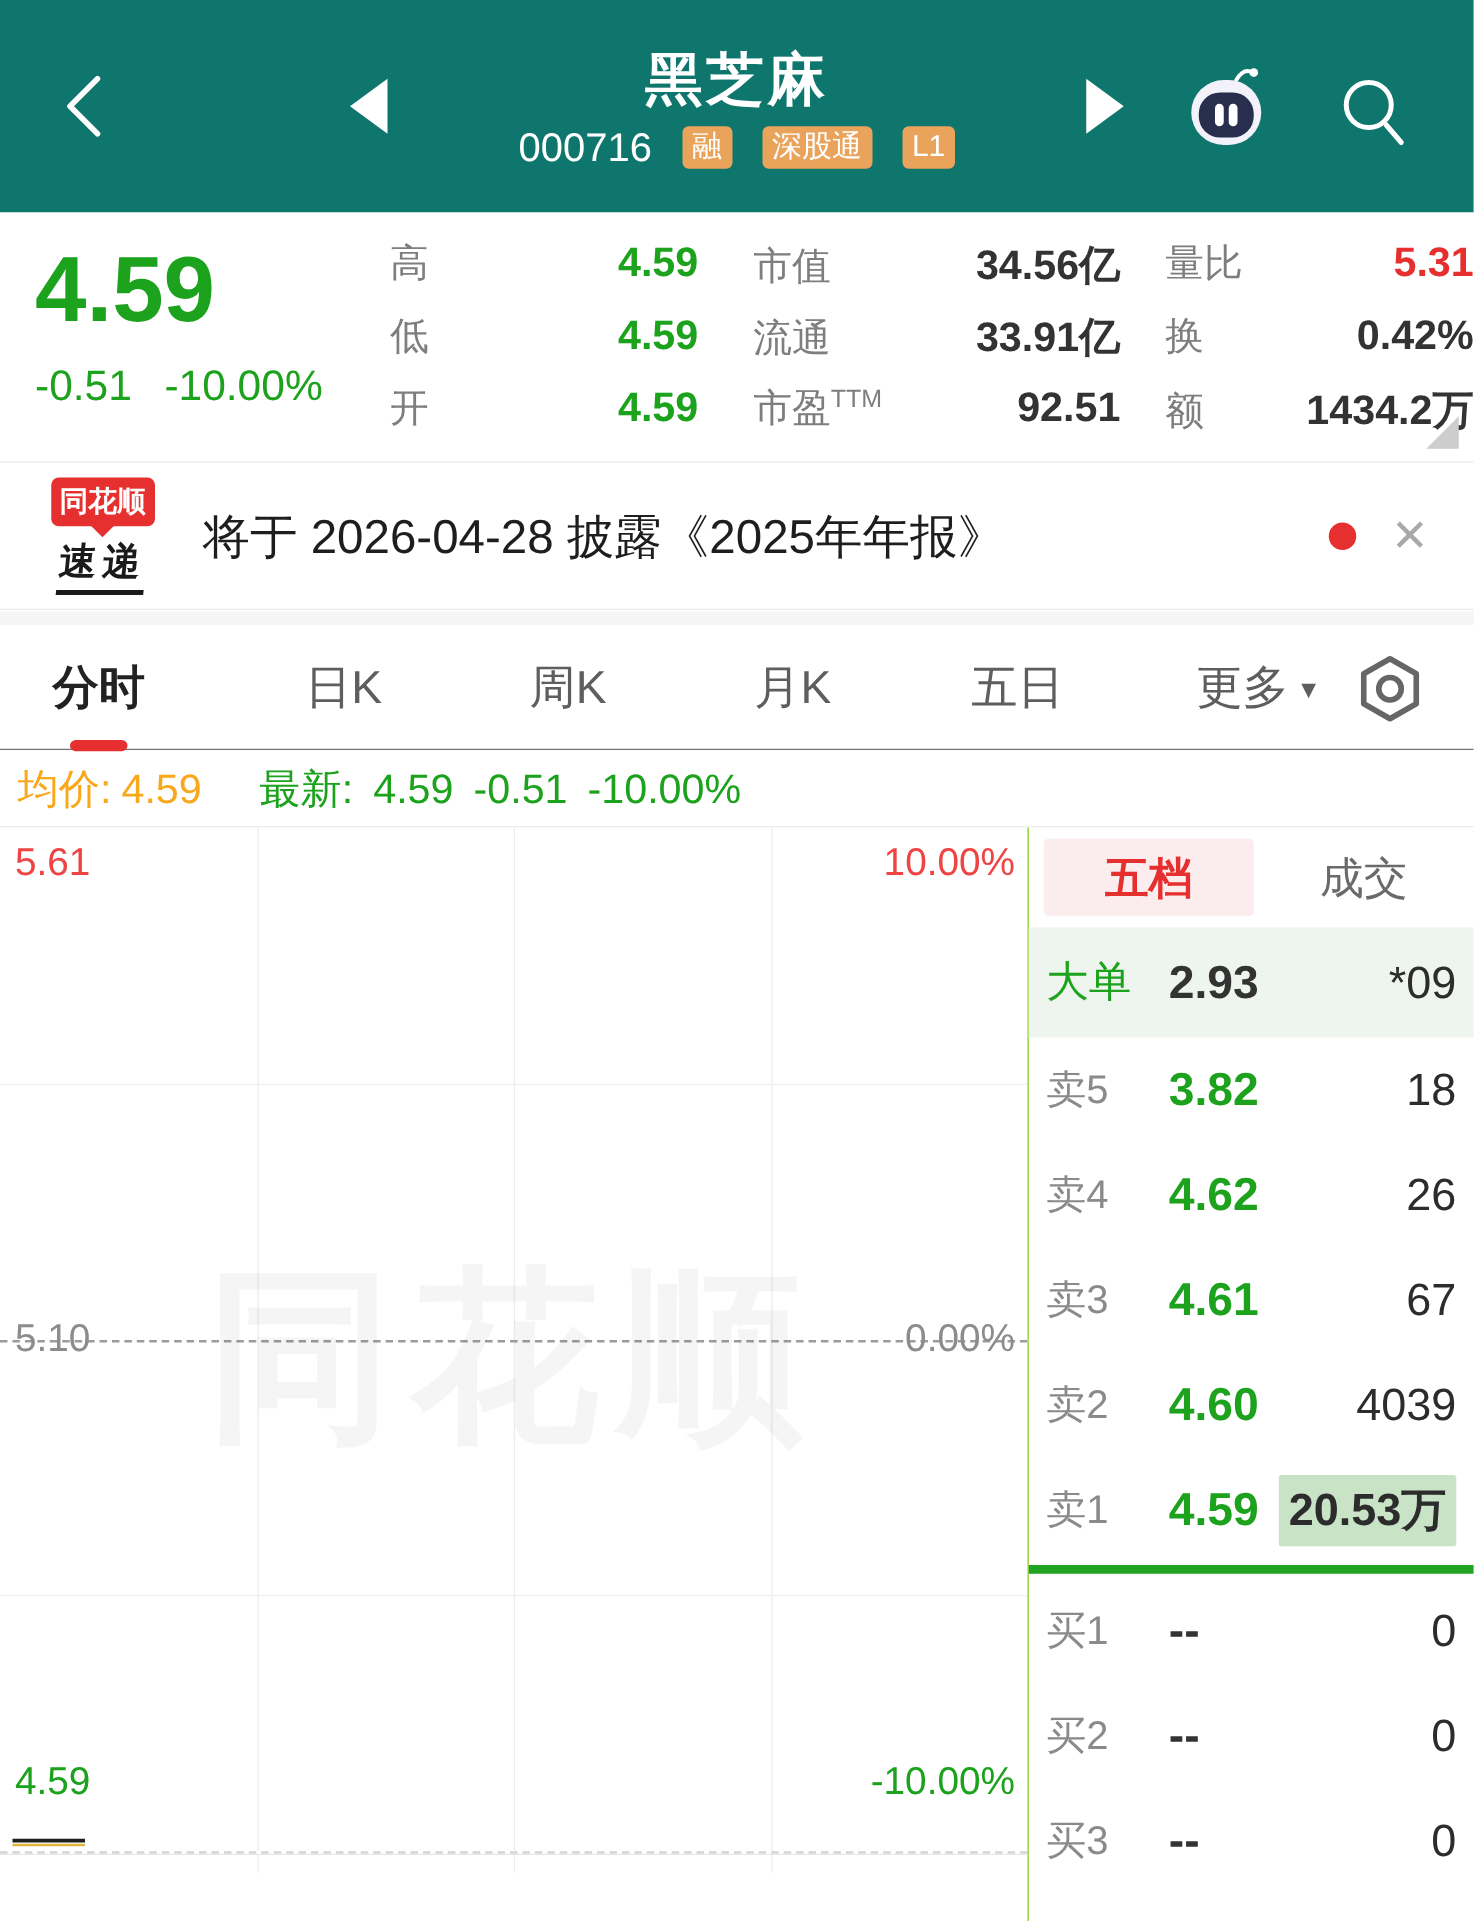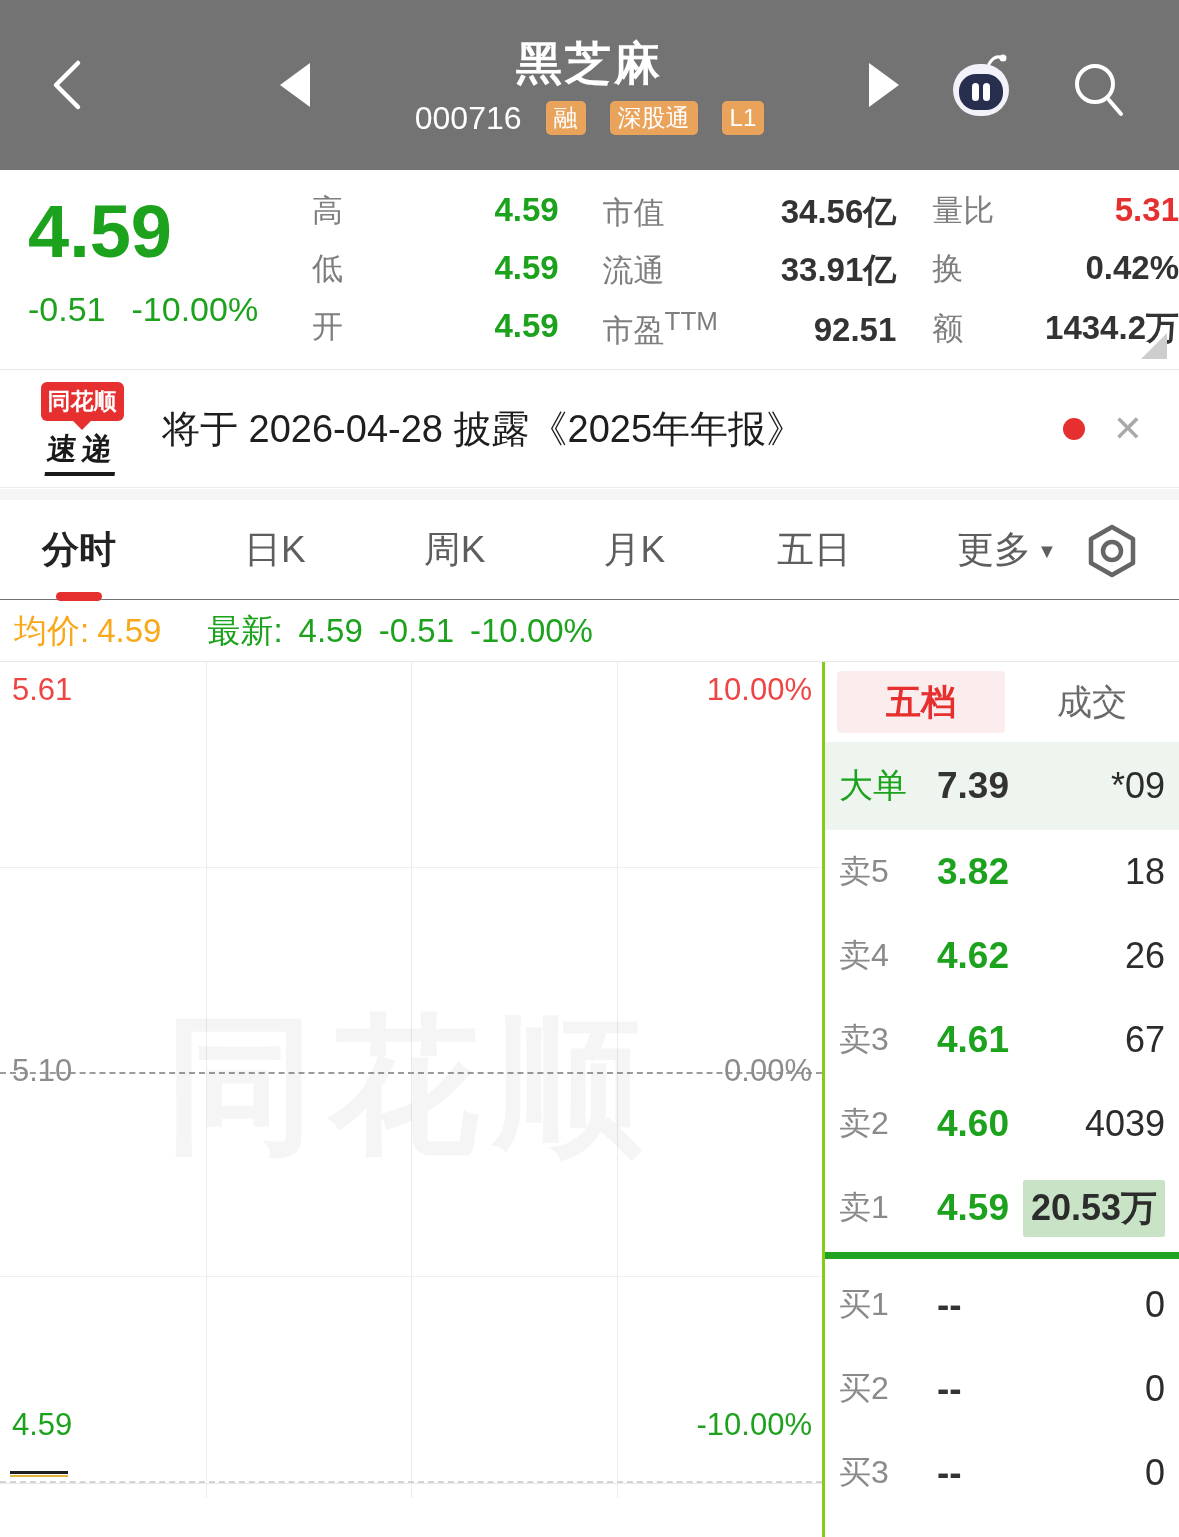--- a/index.html
+++ b/index.html
@@ -1,21 +1,21 @@
 <!DOCTYPE html>
 <html><head>
 <meta charset="utf-8">
 <style>
   * { margin:0; padding:0; box-sizing:border-box; }
   html,body { width:1179px; height:1537px; }
   body { font-family:"Liberation Sans","DejaVu Sans",sans-serif; background:#fff; overflow:hidden; }
   .app { position:relative; width:1179px; height:1537px; background:#fff; }
 
   
-  .app-header { position:absolute; top:0; left:0; width:100%; height:170px; background:#737373; color:#fff; }
+  .app-header { position:absolute; top:0; left:0; width:100%; height:170px; background:#0f766e; color:#fff; }
   .back-btn { position:absolute; left:40px; top:55px; width:60px; height:60px; }
   .hdr-center { position:absolute; left:0; top:0; width:100%; height:170px; display:flex; align-items:center; justify-content:center; }
   .tri { width:0; height:0; border-top:22px solid transparent; border-bottom:22px solid transparent; }
   .tri-left  { border-right:30px solid #fff; margin-right:105px; }
   .tri-right { border-left:30px solid #fff; margin-left:105px; }
   .hdr-titleblock { text-align:center; }
   .hdr-title { font-size:46px; font-weight:700; letter-spacing:3px; line-height:58px; }
   .hdr-coderow { margin-top:8px; display:flex; align-items:center; justify-content:center; gap:24px; }
   .hdr-code { font-size:32px; font-weight:500; }
   .hdr-badge { background:#E9A35B; color:#fff; font-size:24px; line-height:24px; padding:5px 8px; border-radius:5px; font-weight:500; }
@@ -23,21 +23,21 @@
   .search-btn { position:absolute; right:48px; top:58px; }
 
   
   .quote { position:absolute; top:170px; left:0; width:100%; height:200px; background:#fff; border-bottom:1px solid #E9E9E9; display:flex; }
   .price-block { width:318px; padding:22px 0 0 28px; }
   .big-price { font-size:74px; font-weight:700; color:#1CA21C; line-height:80px; }
   .price-change { margin-top:18px; font-size:34px; color:#1CA21C; display:flex; gap:26px; }
   .stat-col { display:flex; flex-direction:column; justify-content:flex-start; padding-top:20px; }
   .stat-row { display:flex; justify-content:space-between; align-items:baseline; height:58px; }
   .stat-label { font-size:31px; color:#7E7E7E; }
-  .stat-sup { font-size:26px; color:#7E7E7E; vertical-align:super; }
+  .stat-sup { font-size:20px; color:#7E7E7E; vertical-align:super; }
   .stat-val { font-size:33px; font-weight:700; color:#333; }
   .col1 { width:252px; } .col2 { width:300px; margin-left:44px; } .col3 { width:252px; margin-left:36px; }
   .val-green { color:#1CA21C; } .val-red { color:#E5302F; }
   .expand-corner { position:absolute; right:12px; bottom:10px; width:0; height:0; border-left:26px solid transparent; border-bottom:26px solid #CDCDCD; }
 
   
   .newsbar { position:absolute; top:371px; left:0; width:100%; height:117px; background:#fff; border-bottom:1px solid #EBEBEB; display:flex; align-items:center; }
   .news-logo { margin-left:30px; width:104px; text-align:center; flex:0 0 auto; }
   .news-logo-top { display:inline-block; background:#E5302F; color:#fff; font-size:23px; font-weight:700; padding:4px 7px; border-radius:6px; position:relative; }
   .news-logo-top:after { content:""; position:absolute; left:50%; bottom:-6px; margin-left:-7px; width:14px; height:14px; background:#E5302F; transform:rotate(45deg); }
@@ -81,21 +81,21 @@
   .bl{left:12px; bottom:38px;} .br{right:10px; bottom:38px;}
   .watermark { position:absolute; left:50%; top:52%; transform:translate(-50%,-50%); font-size:150px; font-weight:700; letter-spacing:14px; color:rgba(60,60,60,0.05); white-space:nowrap; }
   .price-line { position:absolute; left:10px; bottom:7px; width:58px; height:3px; background:#1E1E1E; }
   .avg-line { position:absolute; left:10px; bottom:4px; width:58px; height:2px; background:#E2B43C; }
   .timeaxis { position:relative; width:100%; height:40px; }
   .tick { position:absolute; top:4px; font-size:31px; color:#9A9A9A; }
   .tick-l{left:10px;} .tick-c{left:50%; transform:translateX(-50%);} .tick-r{right:6px;}
   .volsliver { position:relative; width:100%; height:15px; border-top:1px solid #E8E8E8; }
 
   
-  .orderpanel { position:absolute; left:822px; top:0; width:357px; height:876px; border-left:3px solid #84cc16; background:#fff; }
+  .orderpanel { position:absolute; left:822px; top:0; width:357px; height:876px; border-left:1px solid #84cc16; background:#fff; }
   .obtabs { height:80px; display:flex; align-items:center; }
   .obtab-active { margin-left:12px; width:168px; height:62px; background:#FBEDED; color:#E5302F; font-size:35px; font-weight:700; display:flex; align-items:center; justify-content:center; border-radius:4px; }
   .obtab-inactive { flex:1; text-align:center; font-size:35px; color:#6A6A6A; }
   .obrow { height:84px; display:flex; align-items:center; padding:0 14px; }
   .bigorder { height:88px; background:#EEF5EE; }
   .ob-label { width:98px; font-size:32px; color:#8A8A8A; flex:0 0 auto; }
   .bigorder .ob-label { color:#1CA21C; font-size:34px; }
   .ob-price { font-size:37px; font-weight:700; color:#1CA21C; flex:0 0 auto; }
   .ob-price-dark { color:#333; }
   .ob-vol { margin-left:auto; font-size:36px; color:#2C2C2C; font-weight:500; }
@@ -267,21 +267,21 @@
     </div>
 
     <div class="orderpanel">
       <div class="obtabs">
         <div class="obtab-active">五档</div>
         <div class="obtab-inactive">成交</div>
       </div>
 
       <div class="obrow bigorder">
         <span class="ob-label">大单</span>
-        <span class="ob-price ob-price-dark">7.39</span>
+        <span class="ob-price ob-price-dark">2.93</span>
         <span class="ob-vol">*09</span>
       </div>
 
       <div class="obrow">
         <span class="ob-label">卖5</span>
         <span class="ob-price">3.82</span>
         <span class="ob-vol">18</span>
       </div>
       <div class="obrow">
         <span class="ob-label">卖4</span>

